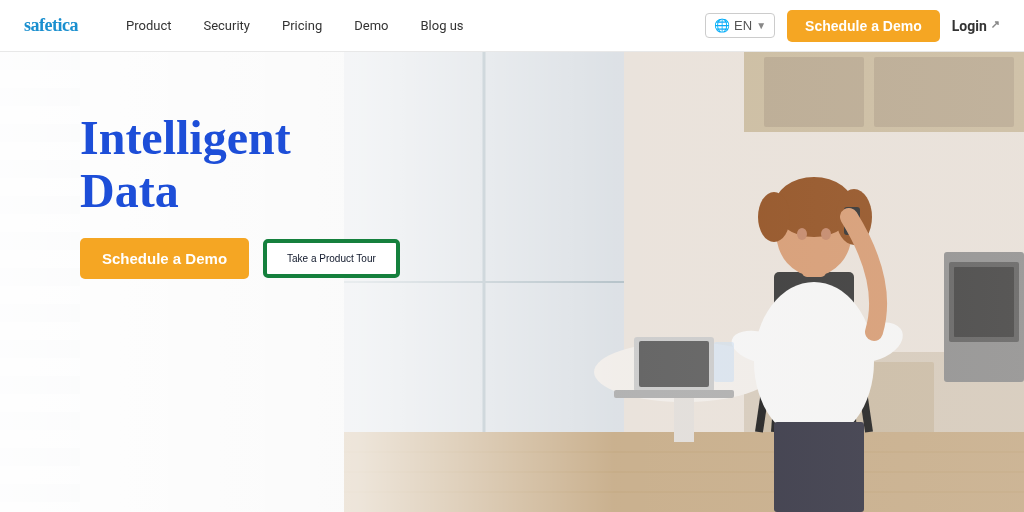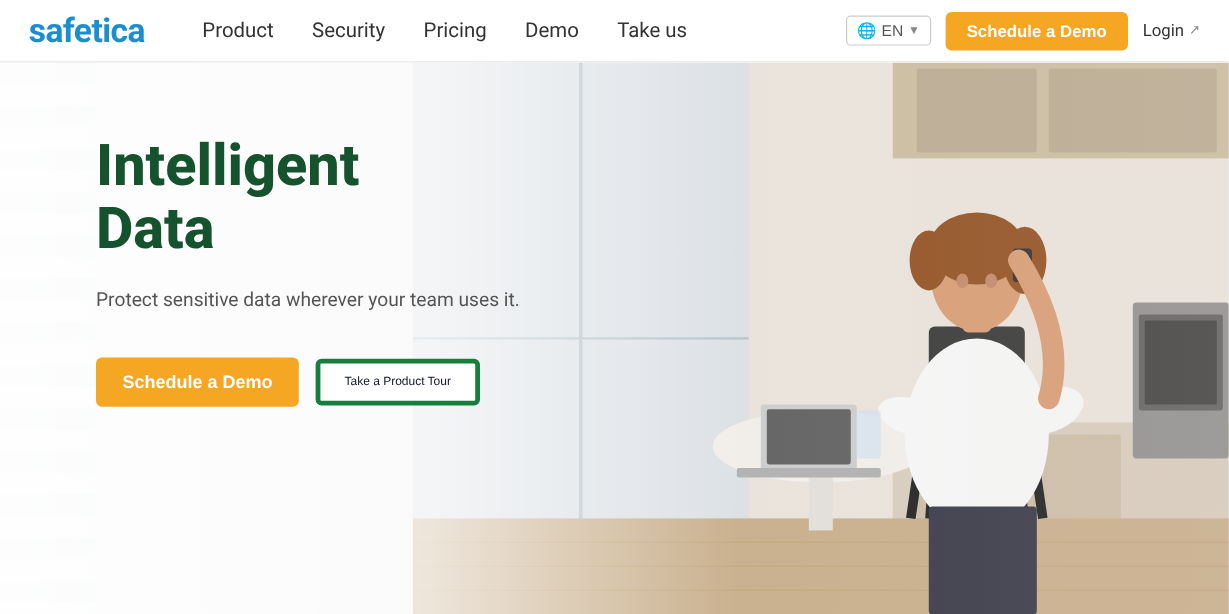--- a/index.html
+++ b/index.html
@@ -18,37 +18,38 @@
       align-items: center;
       height: 52px;
       padding: 0 24px;
       background: #fff;
       border-bottom: 1px solid #e8e8e8;
       position: relative;
       z-index: 10;
     }
 
     .logo {
-      font-size: 28px;
+      font-size: 18px;
       font-weight: 700;
       color: #1a8fcf;
       letter-spacing: -0.5px;
       margin-right: 48px;
       text-decoration: none;
+      font-family: Liberation Serif, serif;
     }
 
     .nav-links {
       display: flex;
       align-items: center;
       gap: 32px;
       flex: 1;
     }
 
     .nav-link {
-      font-size: 17px;
+      font-size: 13px;
       color: #333;
       cursor: pointer;
       text-decoration: none;
     }
 
     .nav-right {
       display: flex;
       align-items: center;
       gap: 12px;
     }
@@ -82,20 +83,21 @@
       cursor: pointer;
     }
 
     .login-link {
       font-size: 14px;
       color: #333;
       cursor: pointer;
       display: flex;
       align-items: flex-start;
       gap: 4px;
+      font-weight: bold;
     }
 
     .external-icon {
       font-size: 11px;
       color: #888;
     }
 
     
     .hero {
       position: relative;
@@ -127,23 +129,24 @@
       position: absolute;
       left: 80px;
       top: 60px;
       z-index: 3;
       max-width: 380px;
     }
 
     .hero-title {
       font-size: 48px;
       font-weight: 800;
-      color: #14532d;
+      color: #1d4ed8;
       line-height: 1.1;
       margin-bottom: 20px;
+      font-family: Liberation Serif, serif;
     }
 
     .hero-subtitle {
       font-size: 16px;
       color: #555;
       margin-bottom: 36px;
       line-height: 1.5;
     }
 
     .hero-buttons {
@@ -195,21 +198,21 @@
 <body>
 
 <nav class="navbar">
   <a class="logo">safetica</a>
 
   <div class="nav-links">
     <a class="nav-link">Product</a>
     <a class="nav-link">Security</a>
     <a class="nav-link">Pricing</a>
     <a class="nav-link">Demo</a>
-    <a class="nav-link">Take us</a>
+    <a class="nav-link">Blog us</a>
   </div>
 
   <div class="nav-right">
     <button class="lang-btn">
       <span>🌐</span>
       <span>EN</span>
       <span class="chevron">▼</span>
     </button>
 
     <button class="schedule-demo-btn-nav">Schedule a Demo</button>
@@ -292,19 +295,18 @@
     <rect x="370" y="290" width="20" height="40" fill="rgba(200,220,240,0.6)" rx="2"></rect>
   </svg>
 
   <div class="hero-bg"></div>
 
   <div class="hero-content">
     <h1 class="hero-title">
       <span>Intelligent</span><br>
       <span>Data</span><br>
     </h1>
-    <p class="hero-subtitle">Protect sensitive data wherever your team uses it.</p>
     <div class="hero-buttons">
       <button class="btn-schedule">Schedule a Demo</button>
       <button class="btn-tour">Take a Product Tour</button>
     </div>
   </div>
 </section>
 
 </body></html>

